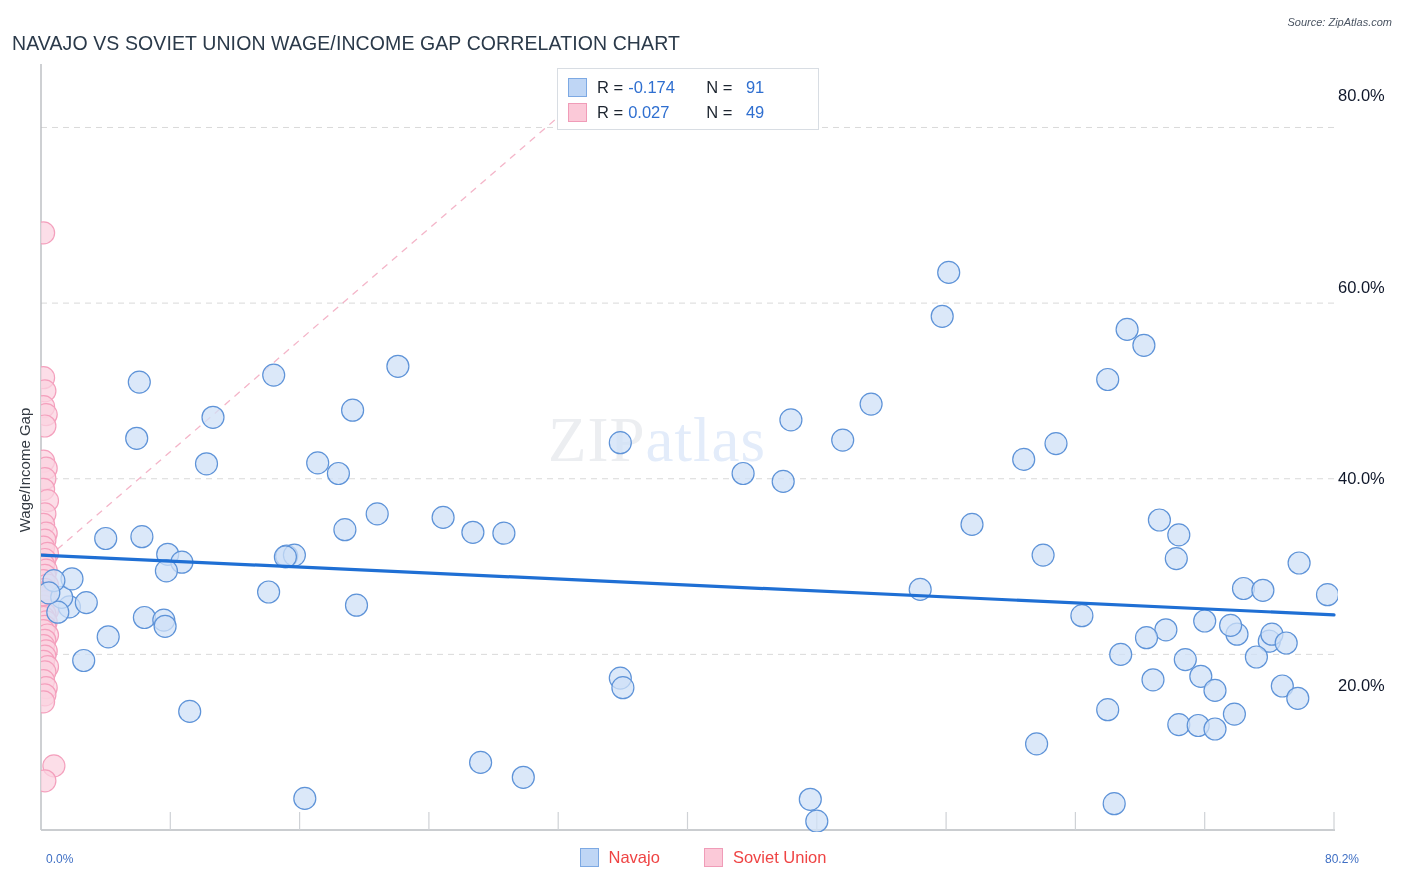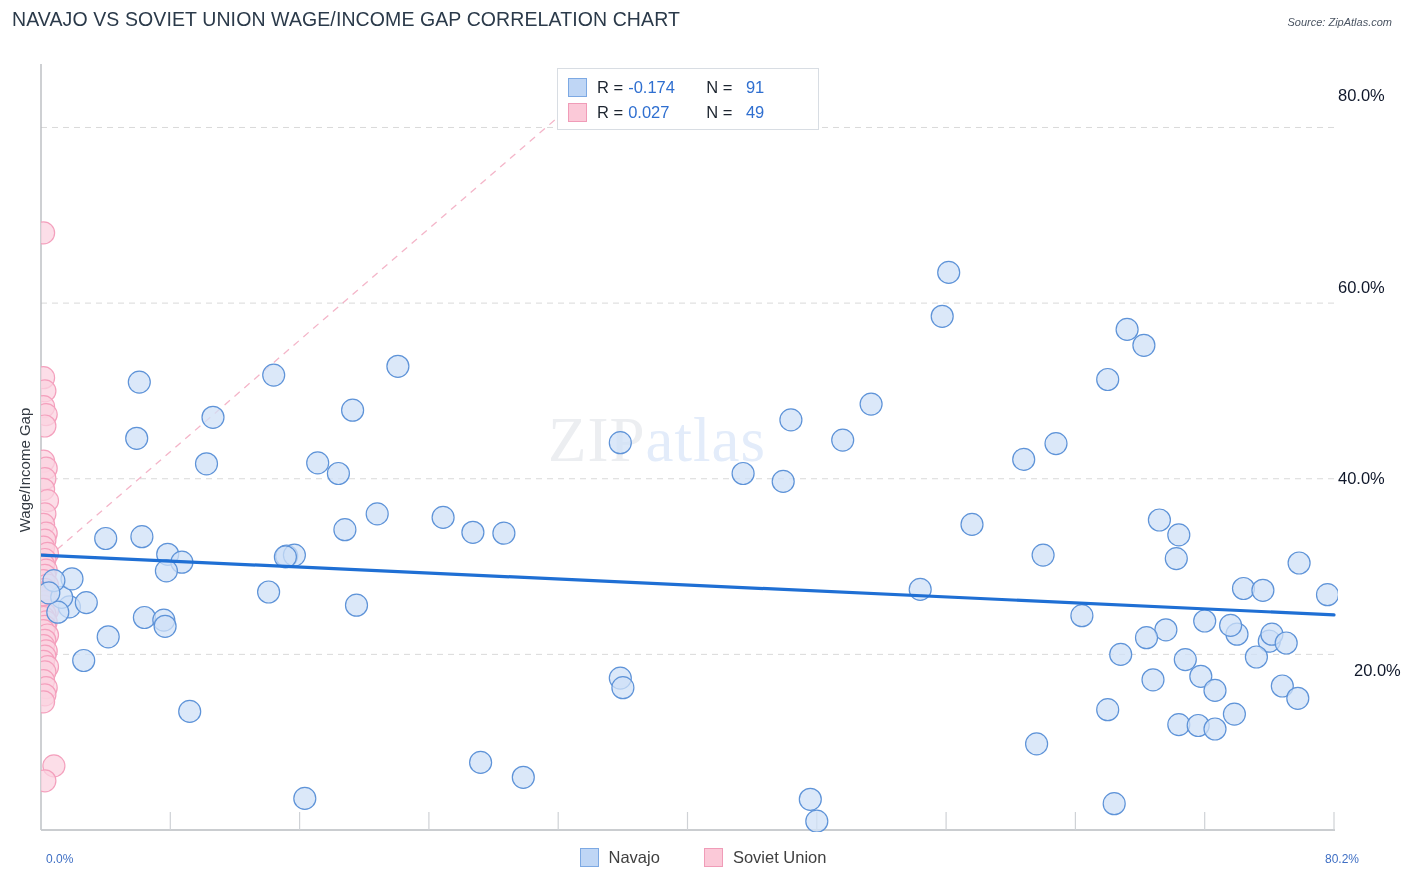--- a/index.html
+++ b/index.html
@@ -13,21 +13,21 @@
     position: relative;
   }
   #chart-root {
     position: relative;
     width: 1406px;
     height: 892px;
   }
   
   .chart-title {
     position: absolute;
-    left: 12px; top: 8px;
+    left: 12px; top: 32px;
     font-size: 19.5px;
     color: #2b3a4a;
     letter-spacing: 0.1px;
     white-space: nowrap;
   }
   .source-note {
     position: absolute;
     right: 14px; top: 16px;
     font-size: 11px;
     font-style: italic;
@@ -114,21 +114,21 @@
     width: 1406px;
     display: flex;
     justify-content: center;
     align-items: center;
     gap: 44px;
   }
   .legend-entry {
     display: flex;
     align-items: center;
     font-size: 16.5px;
-    color: #404040;
+    color: #ef4444;
     white-space: nowrap;
   }
   .legend-entry .swatch { margin-right: 10px; }
 </style>
 </head>
 <body>
 
 <div id="chart-root">
 
   <div class="chart-title">NAVAJO VS SOVIET UNION WAGE/INCOME GAP CORRELATION CHART</div>
@@ -315,21 +315,21 @@
           <circle cx="53.9" cy="580.6" r="11" fill="#cfe0f7" fill-opacity="0.75" stroke="#5e93d8" stroke-width="1.2"></circle>
           <circle cx="48.8" cy="592.9" r="11" fill="#cfe0f7" fill-opacity="0.75" stroke="#5e93d8" stroke-width="1.2"></circle>
         </g>
         <line x1="41" y1="555.135632183908" x2="1334" y2="614.8505747126437" stroke="#1f6fd4" stroke-width="3.2" stroke-linecap="round"></line>
       </g>
     </svg>
 
   <div class="ytick-label" style="left:1338px; top:86px;">80.0%</div>
   <div class="ytick-label" style="left:1338px; top:278px;">60.0%</div>
   <div class="ytick-label" style="left:1338px; top:469px;">40.0%</div>
-  <div class="ytick-label" style="left:1338px; top:661px;margin-left:16px;">20.0%</div>
+  <div class="ytick-label" style="left:1338px; top:676px;">20.0%</div>
 
   <div class="xtick-label" style="left:46px; top:852px;">0.0%</div>
   <div class="xtick-label" style="left:1325px; top:852px;">80.2%</div>
 
   <div class="stats-box">
     <div class="stats-row">
       <span class="swatch blue"></span>
       <span class="st-r-label">R =</span>
       <span class="st-r-value">-0.174</span>
       <span class="st-n-label">N =</span>

